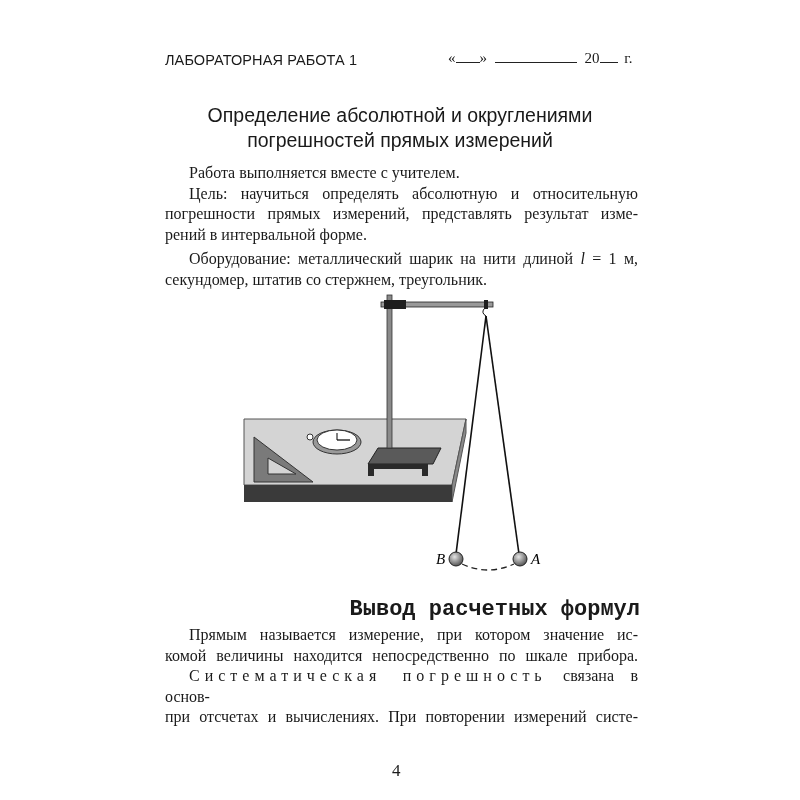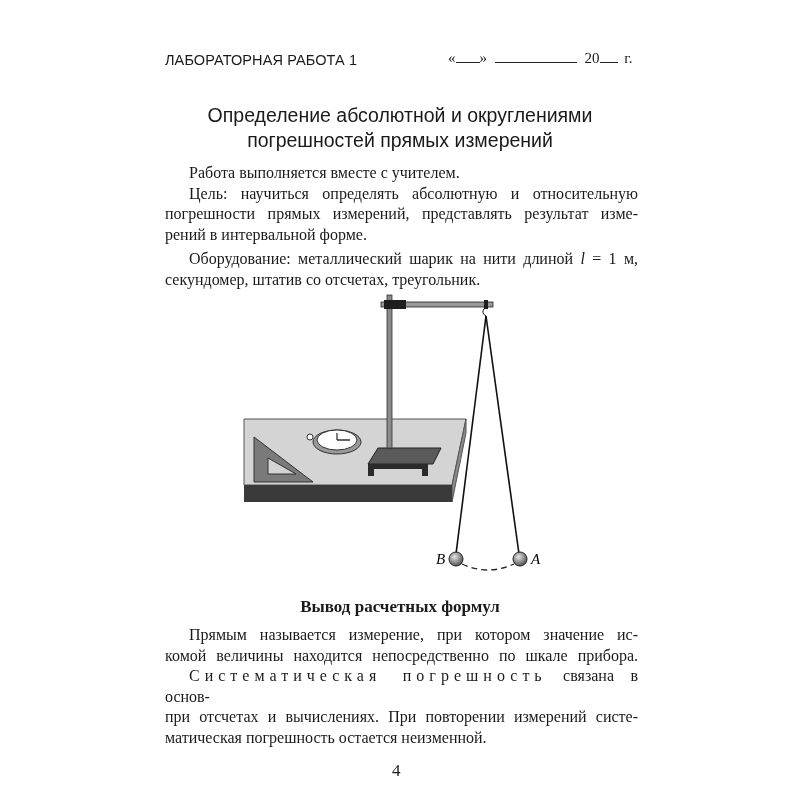--- a/index.html
+++ b/index.html
@@ -16,21 +16,21 @@
 
   .body-text { position:absolute; left:165px; width:473px; font-size:16px; line-height:20.5px; text-align:justify; }
   .indent { text-indent:24px; }
   .bold { font-weight:normal; }
   .spaced { letter-spacing:5px; }
   .line { display:block; text-align:justify; text-align-last:justify; }
   .line.last { text-align-last:left; }
 
   .figure { position:absolute; left:238px; top:292px; width:320px; height:290px; }
 
-  .section-heading { position:absolute; left:160px; top:597px; width:480px; text-align:center; font-size:17px; font-weight:bold; }
+  .section-heading { position:absolute; left:160px; top:597px; width:480px; text-align:right; font-size:22px; font-weight:bold;font-family:Liberation Mono, monospace; }
   .page-number { position:absolute; left:392px; top:761px; font-size:17px; }
 </style>
 </head>
 <body>
 
 <div class="page">
 
   <div class="header-left sans">ЛАБОРАТОРНАЯ РАБОТА 1</div>
   <div class="header-right serif">
     <span>«</span><span class="blank" style="width:24px"></span><span>»</span>
@@ -43,21 +43,21 @@
     <div>Определение абсолютной и округлениями</div>
     <div>погрешностей прямых измерений</div>
   </div>
 
   <div class="body-text serif" style="top:163px">
     <span class="line last indent">Работа выполняется вместе с учителем.</span>
     <span class="line indent"><span class="bold">Цель:</span> <span>научиться определять абсолютную и относительную</span></span>
     <span class="line">погрешности прямых измерений, представлять результат изме-</span>
     <span class="line last">рений в интервальной форме.</span>
     <span class="line indent" style="margin-top:4px"><span class="bold">Оборудование:</span> <span>металлический шарик на нити длиной </span><i>l</i><span> = 1 м,</span></span>
-    <span class="line last">секундомер, штатив со отсчетах, треугольник.</span>
+    <span class="line last">секундомер, штатив со стержнем, треугольник.</span>
   </div>
 
   <div class="figure">
     <svg width="320" height="290" viewBox="0 0 320 290" xmlns="http://www.w3.org/2000/svg">
 
       <g>
         <polygon points="6,127 228,127 214,193 6,193" fill="#d4d4d4" stroke="#555" stroke-width="1"></polygon>
         <polygon points="228,127 228,141 214,210 214,193" fill="#8a8a8a" stroke="#555" stroke-width="1"></polygon>
         <rect x="6" y="193" width="208" height="17" fill="#3a3a3a"></rect>
       </g>
@@ -110,17 +110,16 @@
     </svg>
   </div>
 
   <div class="section-heading serif">Вывод расчетных формул</div>
 
   <div class="body-text serif" style="top:625px">
     <span class="line indent">Прямым называется измерение, при котором значение ис-</span>
     <span class="line">комой величины находится непосредственно по шкале прибора.</span>
     <span class="line indent"><span class="spaced">Систематическая погрешность</span><span> связана в основ-</span></span>
     <span class="line">при отсчетах и вычислениях. При повторении измерений систе-</span>
-    <span class="line last">матическая погрешность остается неизменной.</span>
   </div>
 
   <div class="page-number serif">4</div>
 </div>
 
 </body></html>

